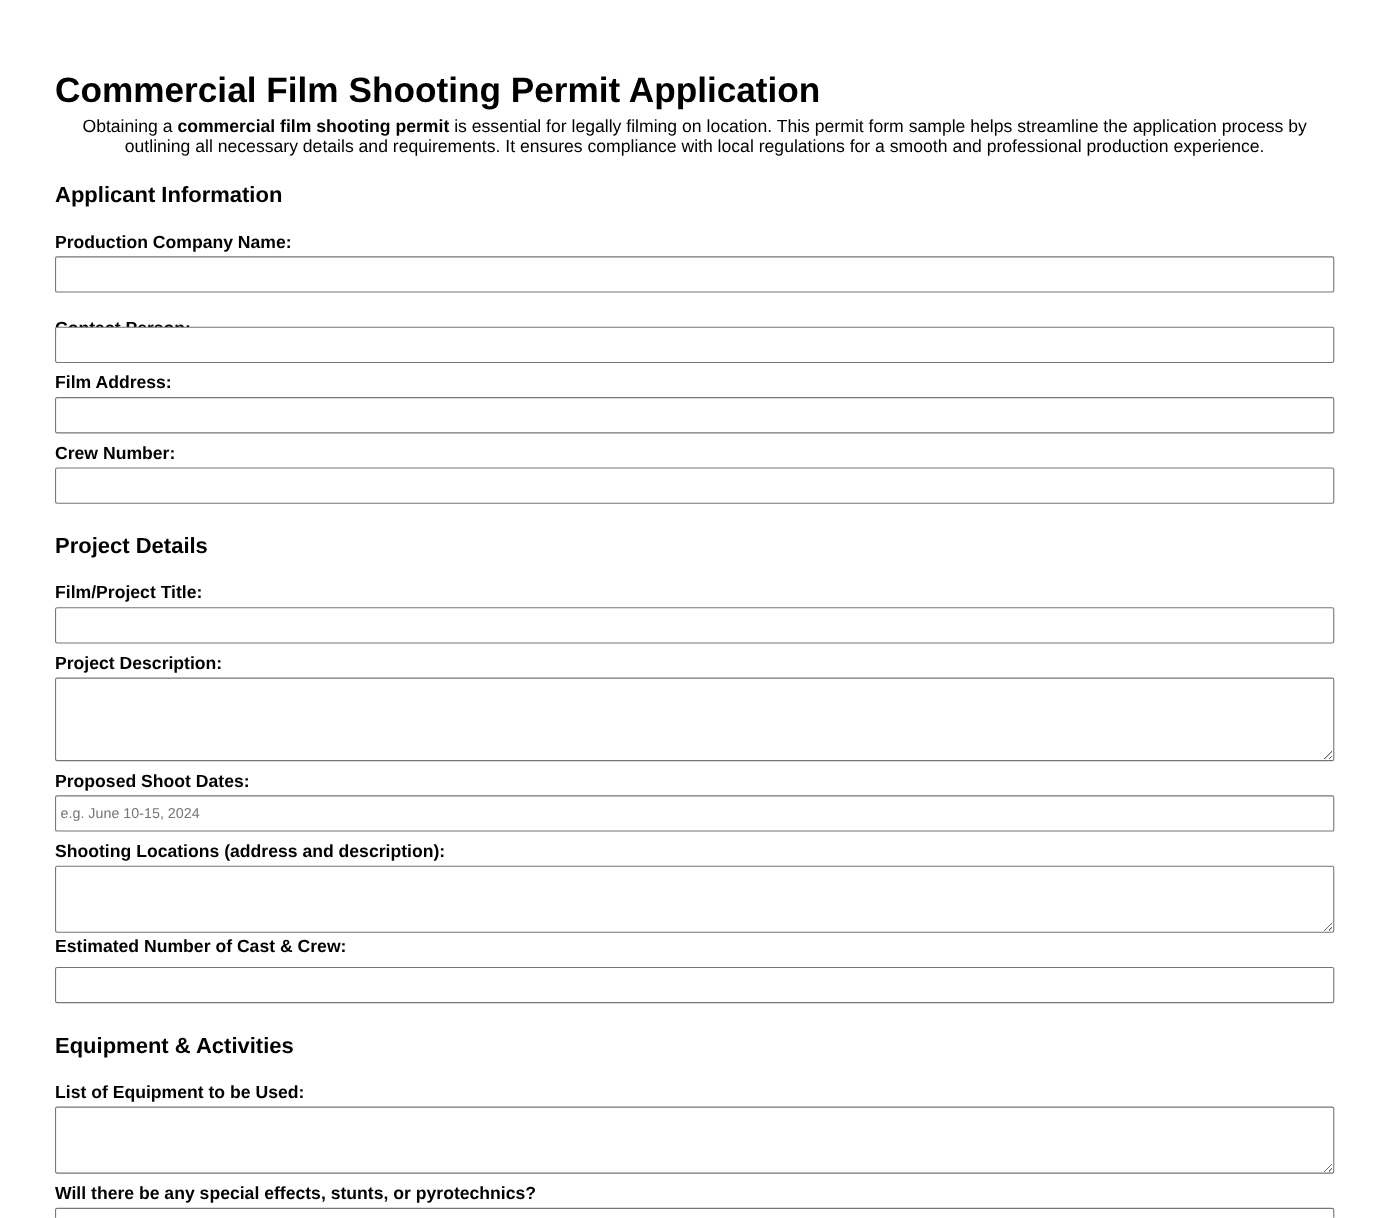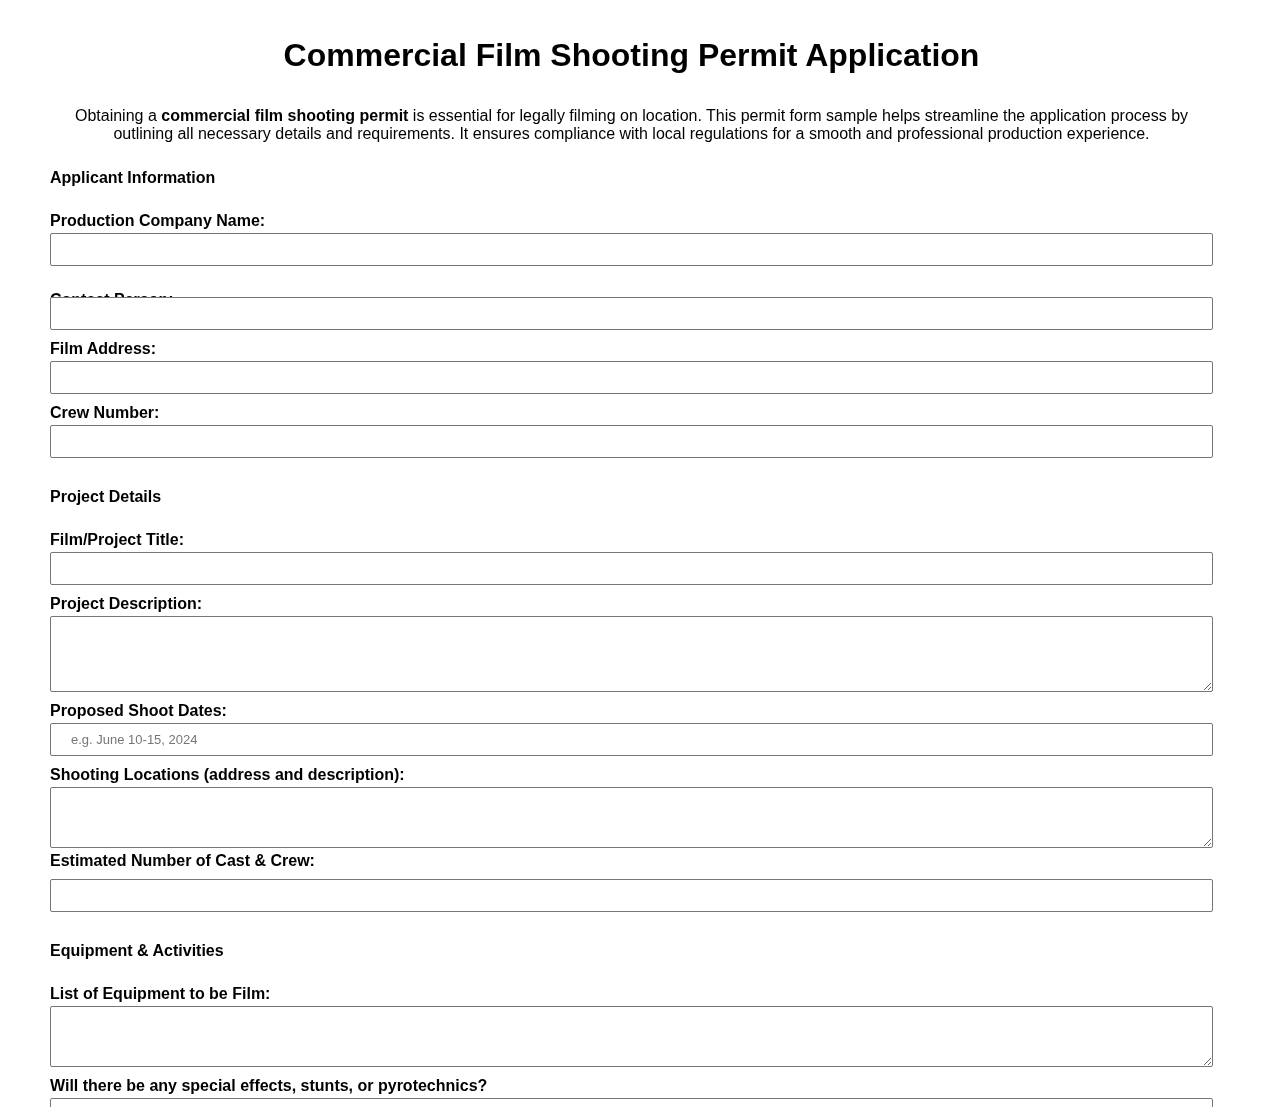--- a/index.html
+++ b/index.html
@@ -13,41 +13,41 @@
     }
     .container {
       position: absolute;
       left: 50px;
       top: 0;
       width: 1163px;
     }
     h1 {
       font-size: 32px;
       font-weight: bold;
-      text-align: center;
+      text-align: left;
       margin: 0;
       position: absolute;
-      top: 36px;
+      top: 63px;
       left: 0;
       width: 1163px;
       line-height: 38px;
     }
     .intro {
       position: absolute;
       top: 107px;
       left: 0;
       width: 1163px;
       font-size: 16px;
       line-height: 18px;
       margin: 0;
       text-align: center;
     }
     .intro b { font-weight: bold; }
     h2 {
-      font-size: 16px;
+      font-size: 20px;
       font-weight: bold;
       margin: 0;
       position: absolute;
       left: 0;
       line-height: 28px;
     }
     label {
       position: absolute;
       left: 0;
       font-size: 16px;
@@ -57,21 +57,21 @@
     .field {
       position: absolute;
       left: 0;
       width: 1163px;
       box-sizing: border-box;
       border: 1px solid #767676;
       border-radius: 2px;
       background: #fff;
       font-family: "Liberation Sans", sans-serif;
       font-size: 13px;
-      padding: 0 20px;
+      padding: 0 4px;
       margin: 0;
       outline: none;
     }
     input.field { height: 33px; }
     textarea.field { resize: vertical; padding: 6px 8px; }
     .field::placeholder { color: #767676; }
   </style>
 </head>
 <body>
 
@@ -106,18 +106,18 @@
   <input class="field" style="top: 723px;" type="text" placeholder="e.g. June 10-15, 2024">
 
   <label style="top:765px;">Shooting Locations (address and description):</label>
   <textarea class="field" style="top: 787px; height: 61px;"></textarea>
 
   <label style="top:851px;">Estimated Number of Cast &amp; Crew:</label>
   <input class="field" style="top: 879px;" type="number">
 
   <h2 style="top:937px;">Equipment &amp; Activities</h2>
 
-  <label style="top:984px;">List of Equipment to be Film:</label>
+  <label style="top:984px;">List of Equipment to be Used:</label>
   <textarea class="field" style="top: 1006px; height: 61px;"></textarea>
 
   <label style="top:1076px;">Will there be any special effects, stunts, or pyrotechnics?</label>
   <textarea class="field" style="top: 1098px; height: 61px;"></textarea>
 </div>
 
 </body></html>

